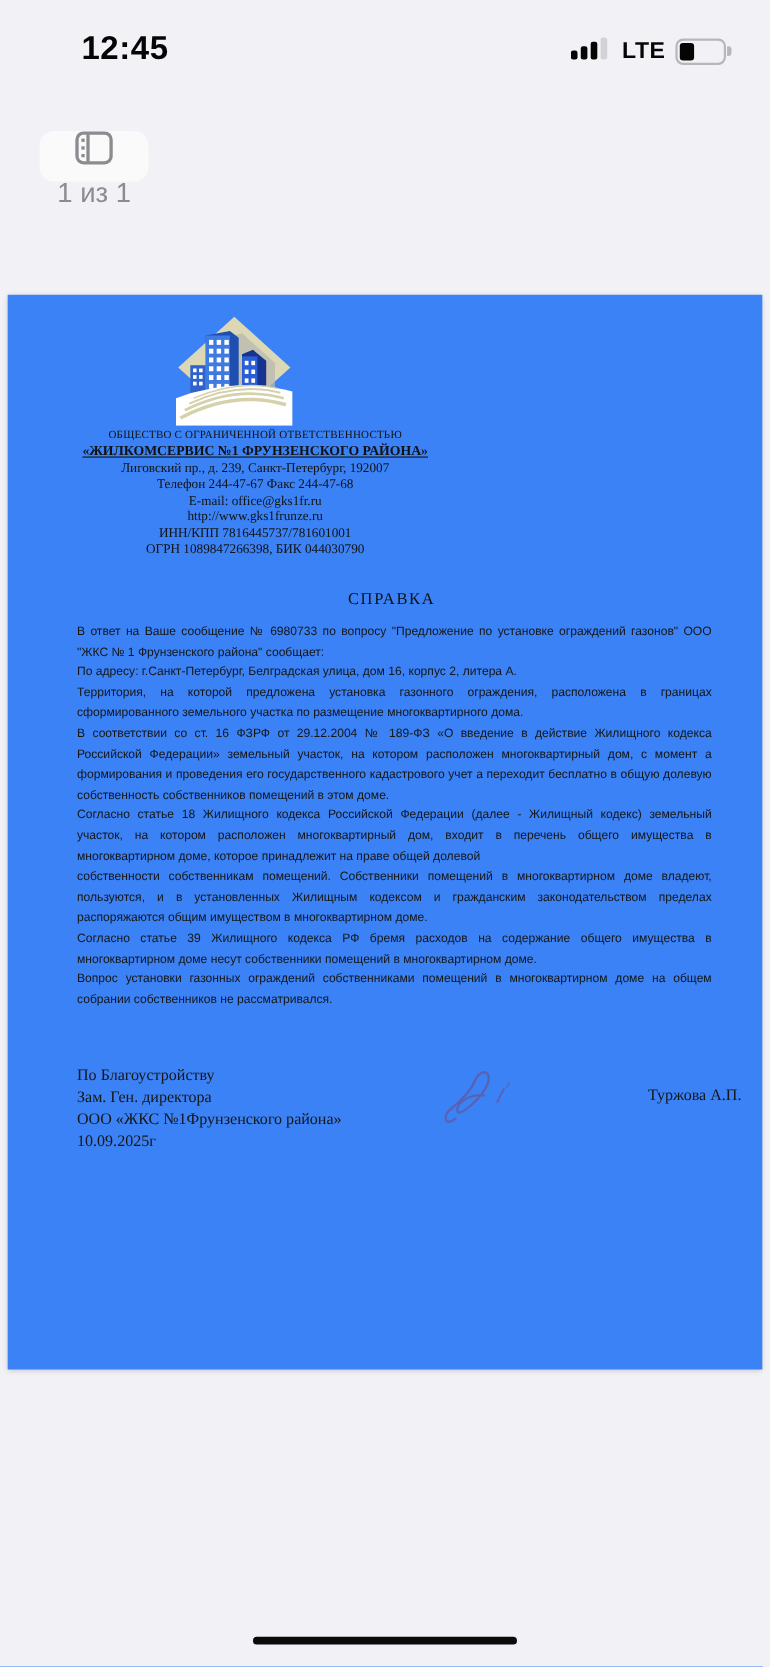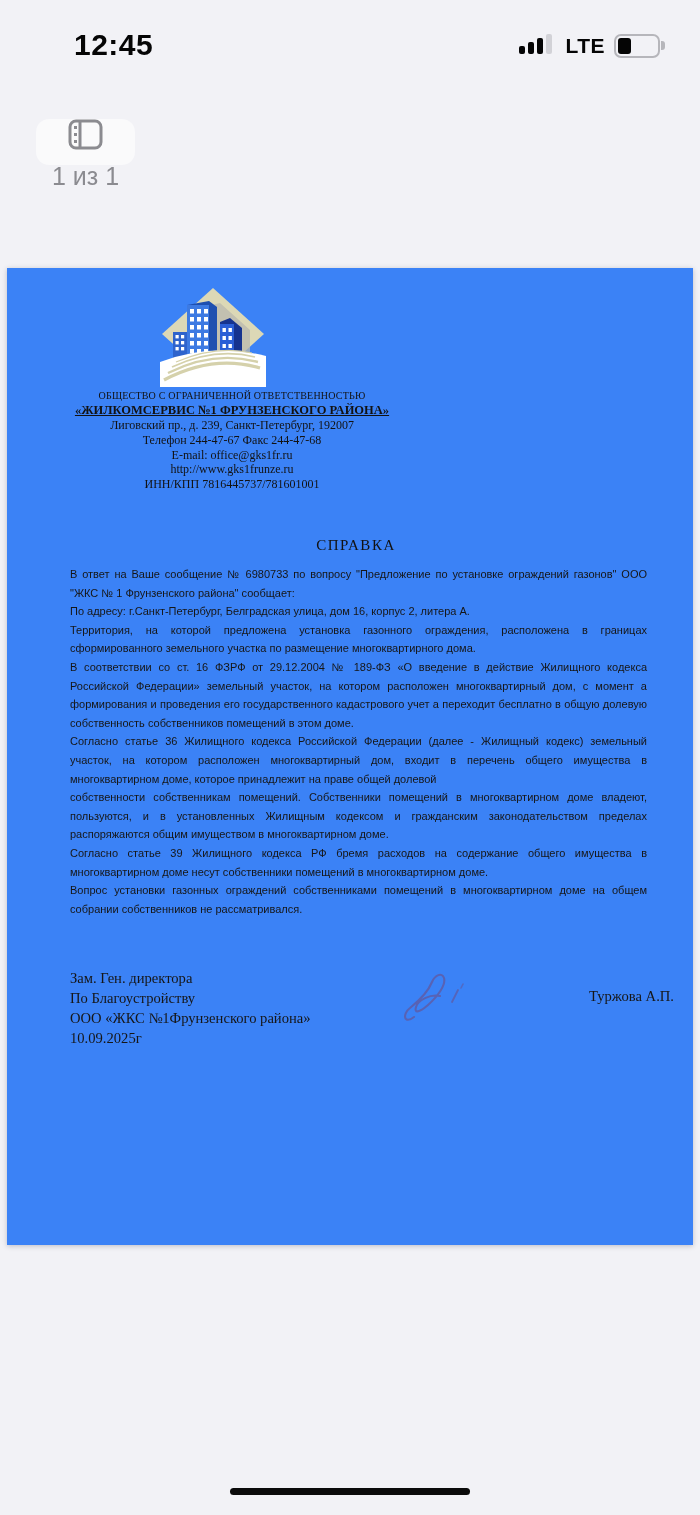--- a/index.html
+++ b/index.html
@@ -157,38 +157,39 @@
   </div>
 
   <div class="letterhead">
     <div class="lh-org">ОБЩЕСТВО С ОГРАНИЧЕННОЙ ОТВЕТСТВЕННОСТЬЮ</div>
     <div class="lh-company">«ЖИЛКОМСЕРВИС №1 ФРУНЗЕНСКОГО РАЙОНА»</div>
     <div class="lh-line">Лиговский пр., д. 239, Санкт-Петербург, 192007</div>
     <div class="lh-line">Телефон 244-47-67  Факс 244-47-68</div>
     <div class="lh-line">E-mail:  office@gks1fr.ru</div>
     <div class="lh-line">http://www.gks1frunze.ru</div>
     <div class="lh-line">ИНН/КПП 7816445737/781601001</div>
+    <div class="lh-line">ОГРН 1089847266398, БИК 044030790</div>
   </div>
 
   <div class="doc-title">СПРАВКА</div>
 
   <div class="body-text">
     <p>В ответ на Ваше сообщение № 6980733 по вопросу "Предложение по установке ограждений газонов" ООО "ЖКС № 1 Фрунзенского района" сообщает:</p>
     <p>По адресу: г.Санкт-Петербург, Белградская улица, дом 16, корпус 2, литера А.</p>
     <p>Территория, на которой предложена установка газонного ограждения, расположена в границах сформированного земельного участка по размещение многоквартирного дома.</p>
     <p>В соответствии со ст. 16 ФЗРФ от 29.12.2004 № 189-ФЗ «О введение в действие Жилищного кодекса Российской Федерации» земельный участок, на котором расположен многоквартирный дом, с момент а формирования и проведения его государственного кадастрового учет а переходит бесплатно в общую долевую собственность собственников помещений в этом доме.</p>
-    <p>Согласно статье 36 Жилищного кодекса Российской Федерации (далее - Жилищный кодекс) земельный участок, на котором расположен многоквартирный дом, входит в перечень общего имущества в многоквартирном доме, которое принадлежит на праве общей долевой</p>
+    <p>Согласно статье 18 Жилищного кодекса Российской Федерации (далее - Жилищный кодекс) земельный участок, на котором расположен многоквартирный дом, входит в перечень общего имущества в многоквартирном доме, которое принадлежит на праве общей долевой</p>
     <p>собственности собственникам помещений. Собственники помещений в многоквартирном доме владеют, пользуются, и в установленных Жилищным кодексом и гражданским законодательством пределах распоряжаются общим имуществом в многоквартирном доме.</p>
     <p>Согласно статье 39 Жилищного кодекса РФ бремя расходов на содержание общего имущества в многоквартирном доме несут собственники помещений в многоквартирном доме.</p>
     <p>Вопрос установки газонных ограждений собственниками помещений в многоквартирном доме на общем собрании собственников не рассматривался.</p>
   </div>
 
   <div class="sig-block">
+    <div>По Благоустройству</div>
     <div>Зам. Ген. директора</div>
-    <div>По Благоустройству</div>
     <div>ООО «ЖКС №1Фрунзенского района»</div>
     <div>10.09.2025г</div>
   </div>
 
   <div class="sig-scribble">
     <svg width="95" height="62" viewBox="0 0 95 62">
       <path d="M14,47 C4,55 2,44 10,38 C20,30 28,22 32,12 C35,5 42,2 44,8 C46,15 38,26 28,35 C20,42 14,44 16,37 C18,30 30,24 40,26" fill="none" stroke="#5b5fae" stroke-width="2.1" stroke-linecap="round" opacity="0.92"></path>
       <path d="M58,20 L52,32" fill="none" stroke="#5b5fae" stroke-width="1.8" stroke-linecap="round" opacity="0.85"></path>
       <path d="M63,14 L61,18" fill="none" stroke="#5b5fae" stroke-width="1.6" stroke-linecap="round" opacity="0.7"></path>
     </svg>

